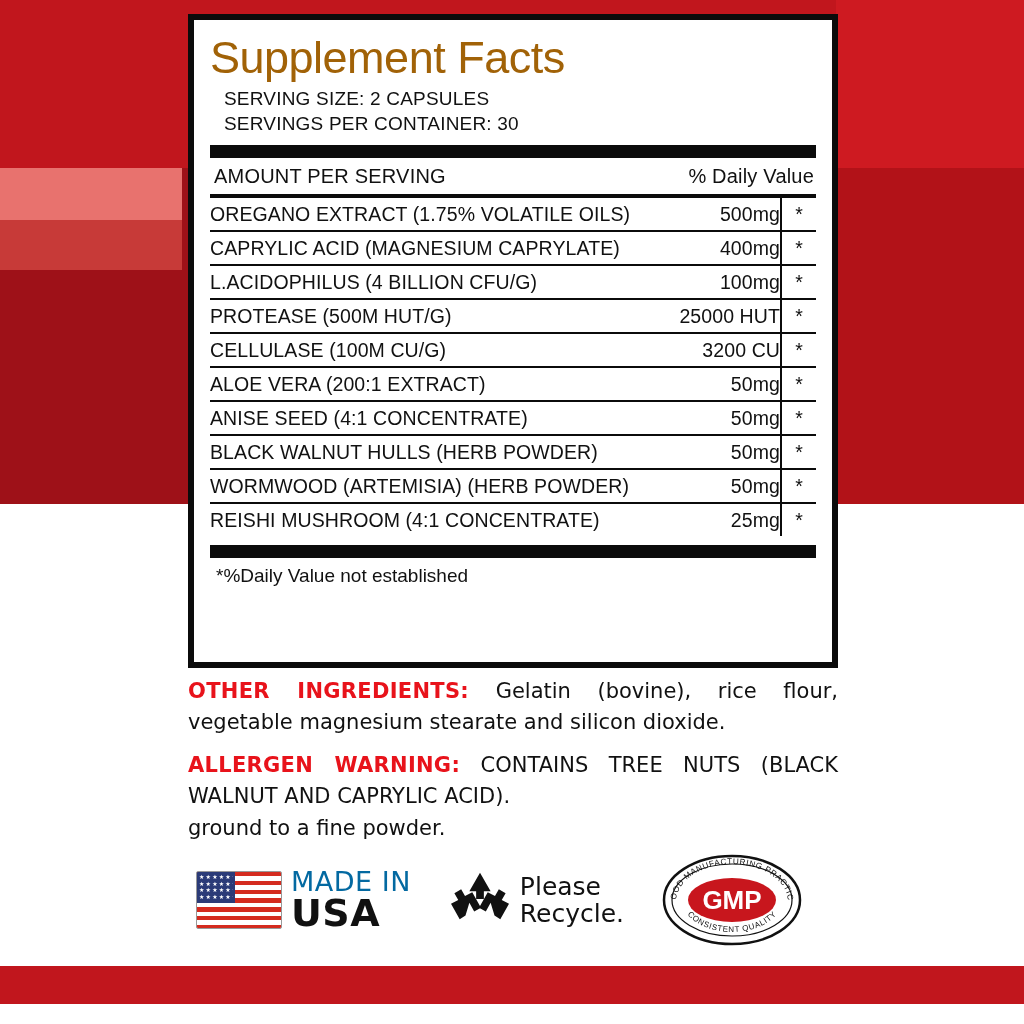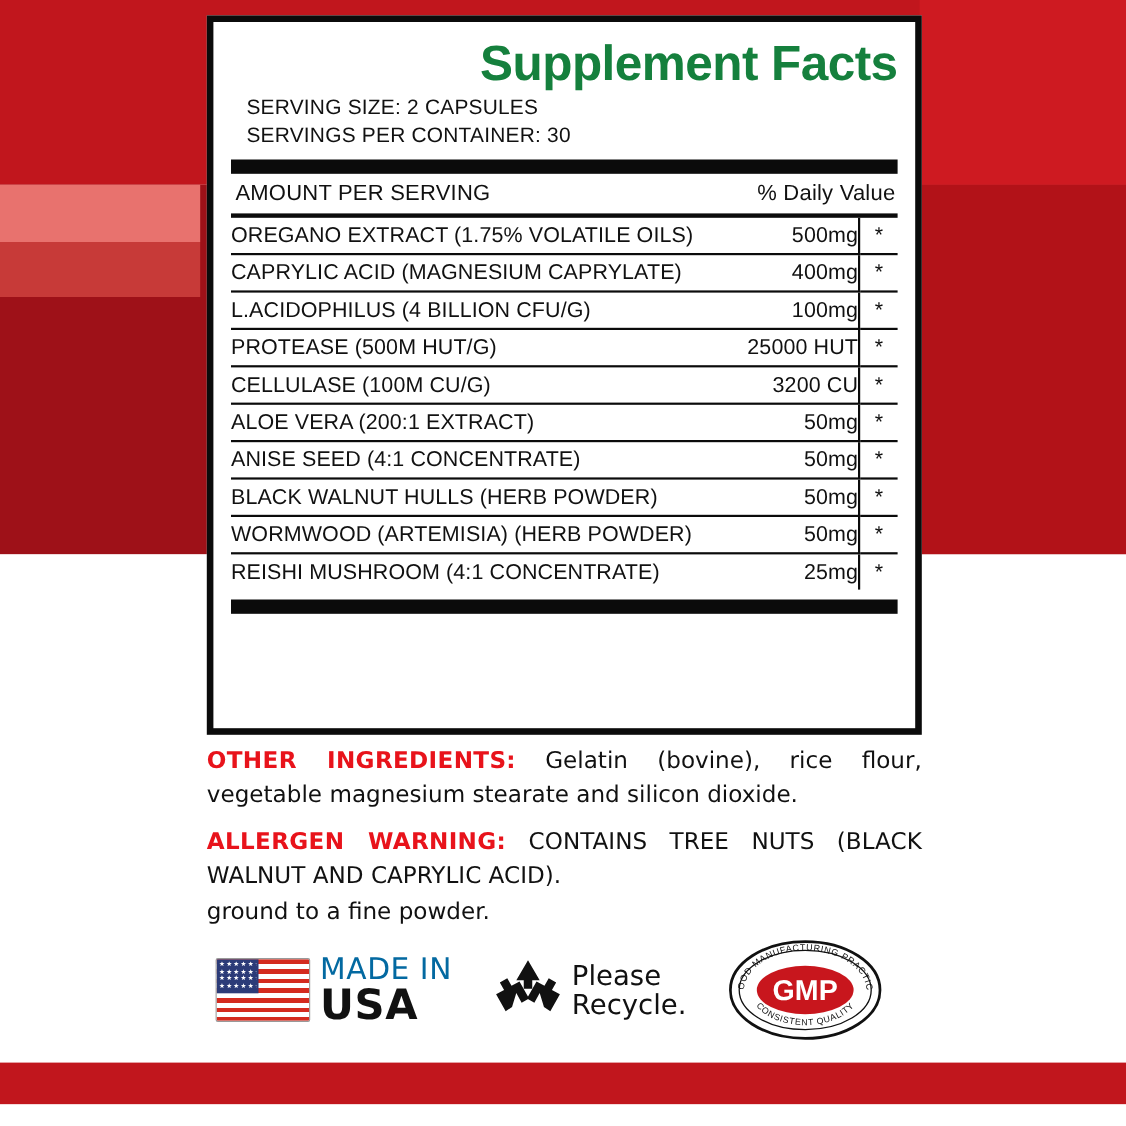--- a/index.html
+++ b/index.html
@@ -66,26 +66,26 @@
     height: 654px;
     background: #ffffff;
     border: 6px solid #0b0b0b;
     box-sizing: border-box;
     z-index: 2;
   }
   .panel-inner {
     padding: 6px 16px 0 16px;
   }
   .sf-title {
-    text-align: right;
+    text-align: left;
     font-size: 45px;
-    font-weight: 700;
+    font-weight: 400;
     letter-spacing: -0.5px;
     margin: 8px 0 6px 0;
-    color: #15803d;
+    color: #a16207;
     line-height: 1.05;
   }
   .serving-line {
     font-size: 19px;
     color: #111;
     margin-left: 14px;
     line-height: 1.28;
     letter-spacing: 0.2px;
   }
   .rule-thick {
@@ -335,20 +335,21 @@
           <tr>
             <td class="nm">REISHI MUSHROOM (4:1 CONCENTRATE)</td>
             <td class="amt">25mg</td>
             <td class="dv">*</td>
           </tr>
         </tbody>
     </table>
 
     <div class="rule-thick"></div>
 
+    <div class="footnote">*%Daily Value not established</div>
   </div>
 </div>
 
 <div id="below">
   <p class="para">
     <span class="lead">OTHER  INGREDIENTS:</span><span> Gelatin (bovine), rice flour, vegetable magnesium stearate and  silicon  dioxide.</span>
   </p>
   <p class="para allergen-block">
     <span class="lead">ALLERGEN  WARNING:</span><span> CONTAINS  TREE  NUTS  (BLACK WALNUT AND CAPRYLIC ACID).</span>
   </p>

